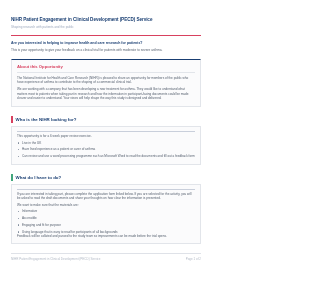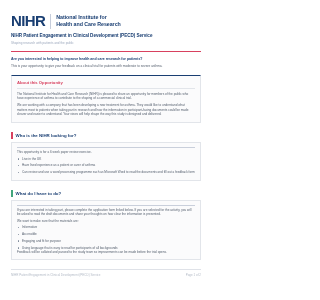--- a/index.html
+++ b/index.html
@@ -182,28 +182,20 @@
     font-size: 3px;
     line-height: 4px;
   }
 </style>
 </head>
 <body>
 
 <div class="page">
 
   <div class="header">
-    <div class="logo-row">
-      <div class="logo-mark">NIHR</div>
-      <div class="logo-divider"></div>
-      <div class="logo-words">
-        <span class="org-line">National Institute for</span>
-        <span class="org-line">Health and Care Research</span>
-      </div>
-    </div>
     <div class="service-name">NIHR Patient Engagement in Clinical Development (PECD) Service</div>
     <div class="strapline">Shaping research with patients and the public</div>
     <div class="rule-red"></div>
   </div>
 
   <div class="intro">
     <div class="intro-lead">Are you interested in helping to improve health and care research for patients?</div>
     <div class="intro-body">This is your opportunity to give your feedback on a clinical trial for patients with moderate to severe asthma.</div>
   </div>
 

